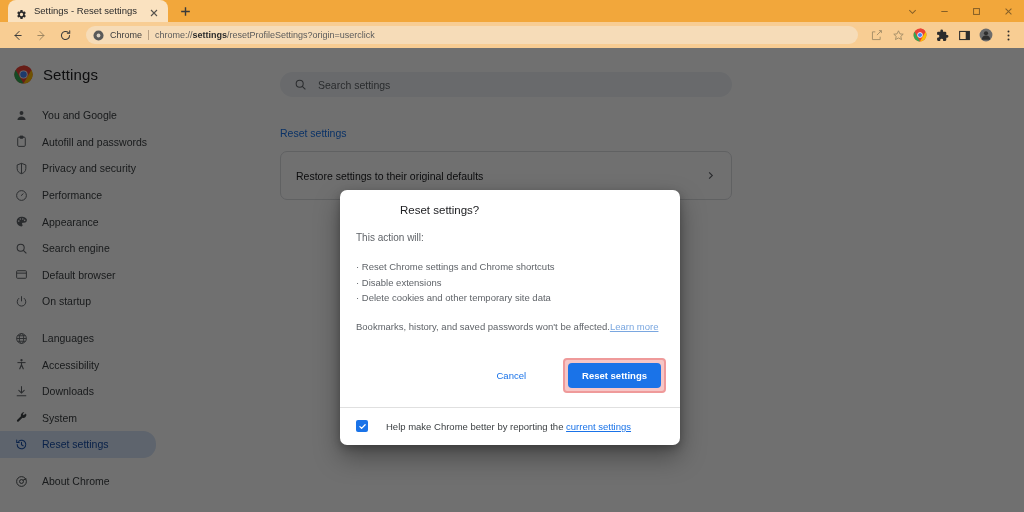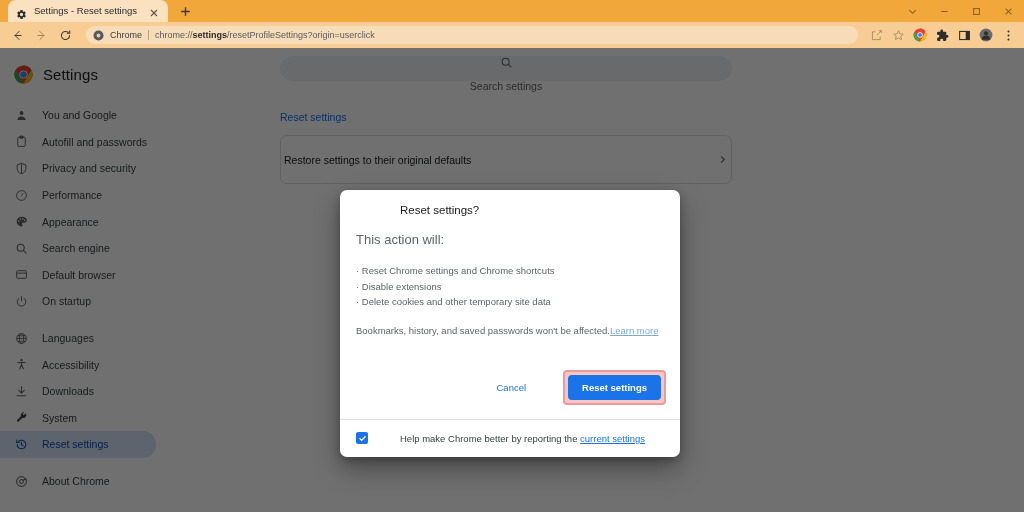--- a/index.html
+++ b/index.html
@@ -80,54 +80,54 @@
   }
   .navitem .label { font-size: 10.5px; white-space: nowrap; }
   .navitem.active { background: #d5e3f7; color: #1a5fbe; }
   .navitem.active .label { color: #174ea6; }
   .navicon { width: 14px; height: 14px; flex: 0 0 auto; display:flex; align-items:center; justify-content:center; }
   .navsep { height: 10px; }
   .ext-link { width: 11px; height: 11px; margin-left: 8px; }
 
   .content { flex: 1 1 auto; position: relative; padding-top: 4px; }
   .searchbar {
-    margin: 4px 0 0 108px; width: 452px; height: 25px;
+    margin: 20px 0 0 108px; width: 452px; height: 25px;
     background: #eff2f6; border-radius: 13px;
-    display: flex; align-items: center; gap: 11px; padding: 0 14px; flex-direction: column;
+    display: flex; align-items: center; gap: 11px; padding: 0 14px;
   }
   .search-ph { font-size: 10.5px; color: #5f6368; }
 
   .section-title { margin: 30px 0 0 108px; font-size: 10.5px; color: #1a73e8; }
   .card {
     margin: 12px 0 0 108px; width: 452px; height: 49px;
     border: 1px solid #dadce0; border-radius: 7px;
     display: flex; align-items: center; justify-content: space-between;
-    padding: 0 3px;
+    padding: 0 15px;
     gap: 12px;
   }
   .card-label { font-size: 10.5px; color: #202124; }
 
   
   .scrim {
     position: absolute; left: 0; top: 48px; width: 1024px; height: 464px;
     background: rgba(0,0,0,.56);
   }
 
   .dialog {
     position: absolute; left: 340px; top: 190px;
     width: 340px; background: #ffffff;
     border-radius: 7px; overflow: hidden;
     box-shadow: 0 12px 26px rgba(0,0,0,.35), 0 3px 8px rgba(0,0,0,.25);
   }
   .dlg-body { padding: 14px 16px 0 16px; }
   .dlg-title { font-size: 11.5px; color: #202124; margin-bottom: 16px; padding-left: 44px; }
-  .dlg-lead { font-size: 13px; color: #5f6368; margin-bottom: 16px; }
+  .dlg-lead { font-size: 10px; color: #5f6368; margin-bottom: 16px; }
   .dlg-bullets { list-style: none; margin-bottom: 15px; }
   .dlg-bullets li { font-size: 9.5px; color: #5f6368; line-height: 15.5px; }
-  .dlg-note { font-size: 9.5px; color: #5f6368; margin-bottom: 20px; }
+  .dlg-note { font-size: 9.5px; color: #5f6368; margin-bottom: 12px; }
   .dlg-note a { color: #7aa7e0; text-decoration: underline; }
 
   .dlg-actions {
     display: flex; align-items: center; justify-content: flex-end;
     gap: 17px; padding: 14px 14px 14px 16px;
   }
   .btn-cancel {
     font-size: 9.5px; color: #1a73e8; background: transparent;
     border: none; padding: 6px 12px; border-radius: 4px; cursor: pointer;
     font-family: inherit;
@@ -138,21 +138,21 @@
   }
   .btn-primary {
     font-size: 9.5px; color: #ffffff; background: #1a73e8;
     border: none; padding: 7px 14px; border-radius: 4px; cursor: pointer;
     font-family: inherit; font-weight: 700; white-space: nowrap;
     display: block;
   }
 
   .dlg-footer {
     border-top: 1px solid #e0e0e0;
-    display: flex; align-items: center; gap: 32px;
+    display: flex; align-items: center; gap: 18px;
     padding: 11px 16px; height: 38px;
   }
   .checkbox {
     width: 12px; height: 12px; flex: 0 0 auto;
     background: #1a73e8; border-radius: 2px;
     display: flex; align-items: center; justify-content: center;
   }
   .footer-text { font-size: 9.5px; color: #3c4043; }
   .footer-text a { color: #1a73e8; text-decoration: underline; }
 </style>

